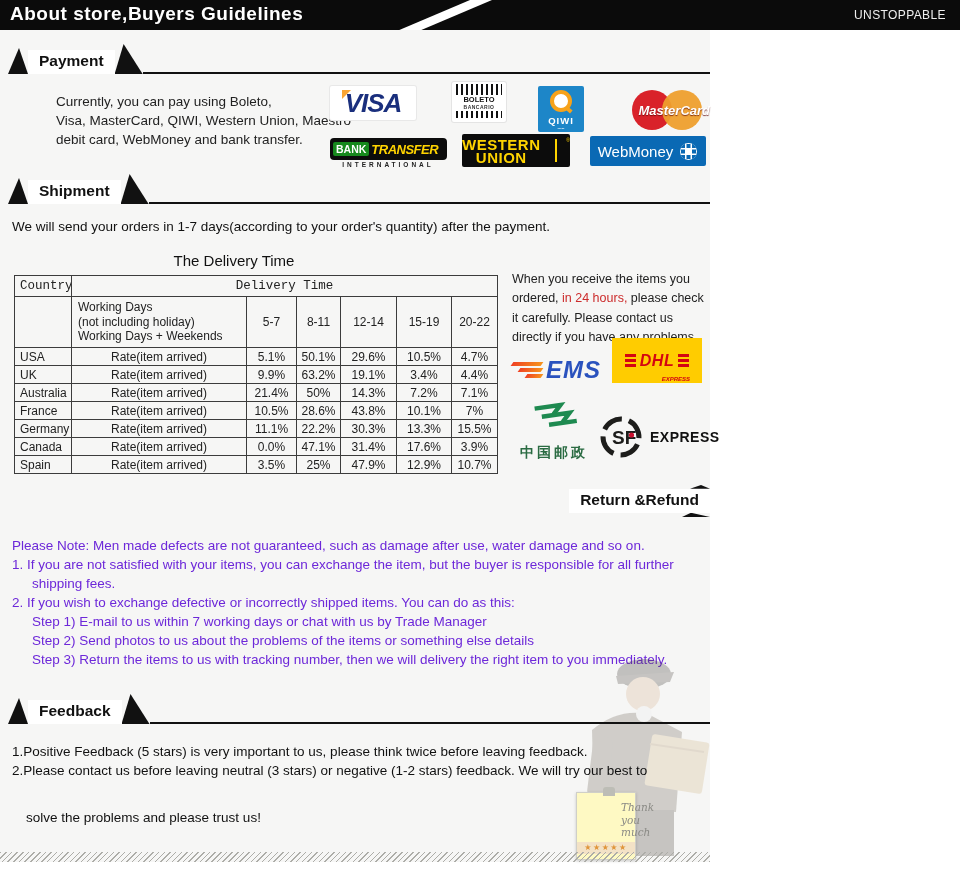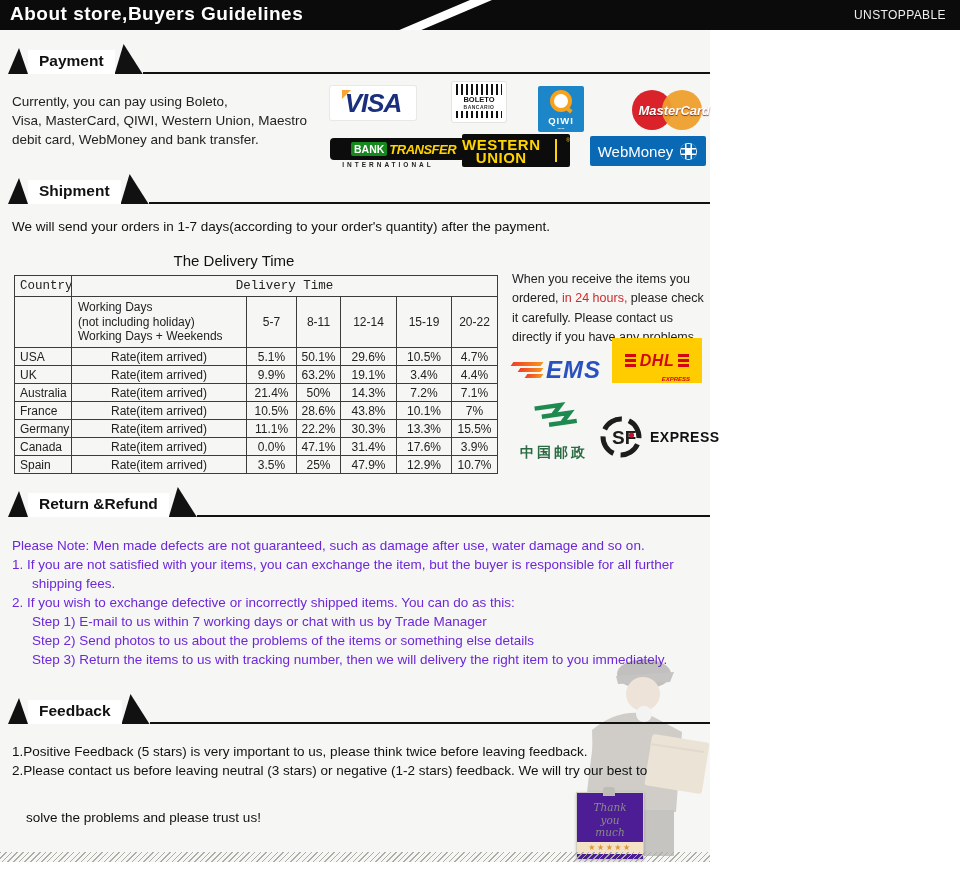--- a/index.html
+++ b/index.html
@@ -14,21 +14,21 @@
   
   .content{position:absolute;top:30px;left:0;width:710px;height:832px;background:#f6f6f5;}
 
   
   .sec-head{position:absolute;left:8px;right:0;display:flex;align-items:flex-end;height:32px;}
   .tri-l{width:20px;height:26px;background:#111;clip-path:polygon(55% 0,100% 100%,0 100%);}
   .sec-label{background:#fff;padding:2px 11px 4px;font-size:15.5px;font-weight:bold;color:#111;}
   .tri-r{width:28px;height:30px;background:#111;clip-path:polygon(32% 0,100% 100%,0 100%);}
   .rule{flex:1;height:2px;background:#111;}
 
-  .pre{white-space:pre-line;}
+  .pre{white-space:pre-line;margin-left:44px;}
 
   
   .pay-text{position:absolute;left:12px;top:62px;width:312px;font-size:13.5px;line-height:19px;color:#222;}
   .pay-logos{position:absolute;left:330px;top:52px;width:378px;height:100px;}
   .logo{position:absolute;border-radius:2px;}
 
   .visa{left:0;top:4px;width:86px;height:34px;background:#fff;display:flex;align-items:center;justify-content:center;box-shadow:0 0 0 1px #e8e8e8;}
   .visa span{color:#1a2f7d;font-weight:bold;font-style:italic;font-size:26px;letter-spacing:-1px;}
   .visa:before{content:"";position:absolute;left:12px;top:4px;width:9px;height:9px;background:#f9a533;clip-path:polygon(0 0,100% 0,0 100%);}
 
@@ -44,21 +44,21 @@
   .qiwi .qt{color:#fff;font-weight:bold;font-size:9.5px;letter-spacing:1px;line-height:10px;}
   .qiwi .qs{color:#cfe6f5;font-size:4px;line-height:5px;}
 
   .mc{left:302px;top:6px;width:78px;height:44px;background:transparent;}
   .mc .c1,.mc .c2{position:absolute;top:2px;width:40px;height:40px;border-radius:50%;}
   .mc .c1{left:0;background:#d9222a;}
   .mc .c2{left:30px;background:#ee9f2d;opacity:.95;}
   .mc .mt{position:absolute;left:0;right:0;top:15px;text-align:right;color:#fff;font-weight:bold;font-style:italic;font-size:13px;text-shadow:0 1px 1px rgba(90,0,0,.7);}
 
   .bt{left:0;top:56px;width:116px;height:34px;}
-  .bt .box{width:114px;height:22px;background:#0c0c0c;border-radius:4px;display:flex;align-items:center;padding-left:21px;}
+  .bt .box{width:114px;height:22px;background:#0c0c0c;border-radius:4px;display:flex;align-items:center;padding-left:3px;}
   .bt .bank{background:#16891d;color:#fff;font-weight:bold;font-size:10.5px;padding:1px 3px;border-radius:2px;}
   .bt .transfer{color:#ffd400;font-weight:bold;font-style:italic;font-size:13px;margin-left:2px;letter-spacing:-.5px;}
   .bt .intl{font-size:6.5px;letter-spacing:3px;color:#222;text-align:center;margin-top:1px;font-weight:bold;}
 
   .wu{left:132px;top:52px;width:108px;height:33px;background:#0c0c0c;display:flex;align-items:center;justify-content:space-between;position:absolute;}
   .wu .txt{color:#ffd400;font-weight:bold;font-size:15px;line-height:13px;letter-spacing:.5px;text-align:center;}
   .wu .bar{width:2px;height:23px;background:#ffd400;margin-left:5px;}
   .wu .r{color:#ffd400;font-size:5px;align-self:flex-start;margin-top:3px;}
 
   .wm{left:260px;top:54px;width:116px;height:30px;background:#0a69b4;display:flex;align-items:center;justify-content:center;gap:6px;}
@@ -99,21 +99,21 @@
   
   .rr-lines{position:absolute;left:12px;top:506px;width:696px;font-size:13.5px;line-height:19px;color:#6d28d9;}
   .ind1{padding-left:20px;}
   .ind2{padding-left:14px;margin-top:28px;}
 
   
   .fb-lines{position:absolute;left:12px;top:712px;width:690px;font-size:13.5px;line-height:19px;color:#111;}
 
   
   .man{position:absolute;left:548px;top:622px;width:162px;height:205px;opacity:.3;}
-  .sign{position:absolute;left:576px;top:762px;width:68px;height:68px;background:#4c1d95;border:1px solid #cfcfc8;box-shadow:0 1px 3px rgba(0,0,0,.18);text-align:center;font-family:"DejaVu Serif",serif;font-style:italic;font-size:10.5px;line-height:12.5px;color:#8a8a85;padding-top:8px;box-sizing:border-box;}
+  .sign{position:absolute;left:576px;top:762px;width:60px;height:68px;background:#fef9c3;border:1px solid #cfcfc8;box-shadow:0 1px 3px rgba(0,0,0,.18);text-align:center;font-family:"DejaVu Serif",serif;font-style:italic;font-size:10.5px;line-height:12.5px;color:#8a8a85;padding-top:8px;box-sizing:border-box;}
   .sign:before{content:"";position:absolute;top:-6px;left:26px;width:12px;height:9px;background:#bdbdb6;border-radius:3px 3px 0 0;}
   .stars{margin-top:3px;background:#f3e2c6;color:#e0953a;font-size:8px;letter-spacing:1.5px;font-style:normal;font-family:"Liberation Sans",sans-serif;}
 
   .hatch{position:absolute;left:0;top:822px;width:710px;height:10px;background:repeating-linear-gradient(135deg,#adada8 0 1px,transparent 1px 4px);}
 </style>
 </head>
 <body>
 
 <div class="topbar">
   <span class="title">About store,Buyers Guidelines</span>
@@ -327,21 +327,21 @@
 
   <div class="sf">
     <svg width="46" height="46" viewBox="0 0 46 46">
       <circle cx="23" cy="23" r="18" fill="none" stroke="#1d1d1b" stroke-width="5" stroke-dasharray="21 7.3" transform="rotate(24 23 23)"></circle>
       <text x="14" y="30" font-family="Liberation Sans, sans-serif" font-size="19" font-weight="bold" fill="#1d1d1b">SF</text>
       <circle cx="33.5" cy="21" r="2.6" fill="#c8102e"></circle>
     </svg>
     <span class="ex2">EXPRESS</span>
   </div>
 
-  <div class="sec-head" style="top:455px;">
+  <div class="sec-head" style="top:455px;flex-direction:column;">
     <span class="tri-l"></span>
     <span class="sec-label">Return &amp;Refund</span>
     <span class="tri-r"></span>
     <span class="rule"></span>
   </div>
 
   <div class="rr-lines">
     <div>Please Note: Men made defects are not guaranteed, such as damage after use, water  damage and so on.</div>
     <div>1. If you are not satisfied with your items, you can exchange the item, but the buyer is responsible for all further</div>
     <div class="ind1">shipping fees.</div>

